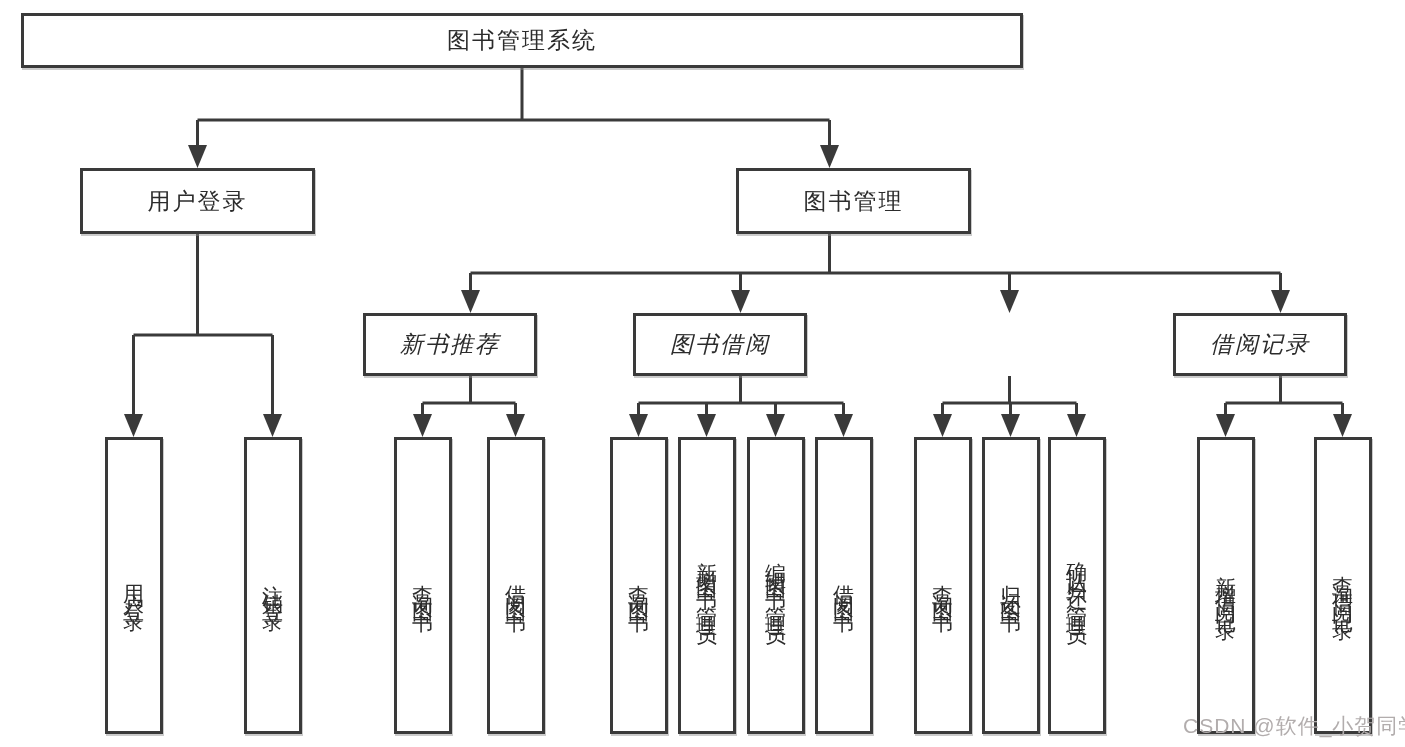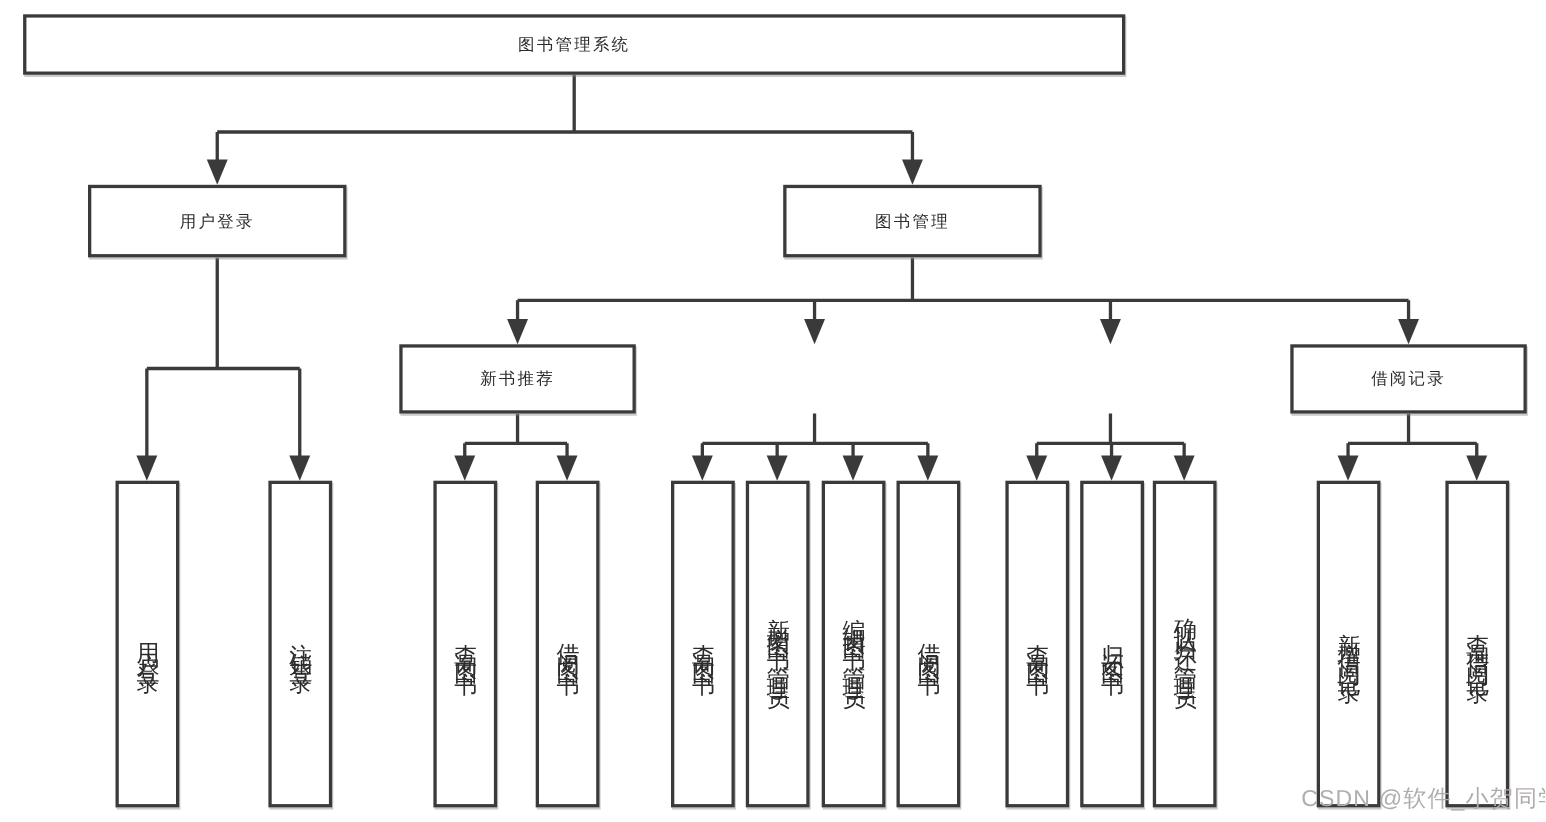--- a/index.html
+++ b/index.html
@@ -23,27 +23,27 @@
   .node{
     position:absolute;
     box-sizing:border-box;
     border:3px solid var(--line);
     background:#ffffff;
     display:flex;align-items:center;justify-content:center;
     color:var(--text);
     box-shadow:1px 2px 0 rgba(140,140,140,0.45);
   }
   .h-node{
-    font-size:15px;
+    font-size:23px;
     letter-spacing:2px;
     white-space:nowrap;
   }
   .root-node{left:21px;top:13px;width:1002px;height:55px;}
   .l2-node{top:168px;width:235px;height:66px;}
-  .l3-node{top:313px;width:215px;height:63px;}
+  .l3-node{top:313px;width:174px;height:63px;font-style:italic;}
   .leaf{
     top:437px;width:58px;height:297px;
   }
   .leaf .v-label{
     writing-mode:vertical-rl;
     text-orientation:mixed;
     font-size:21px;
     letter-spacing:9px;
     line-height:1;
     color:var(--text);
@@ -98,23 +98,24 @@
       <polygon points="1001,414 1020,414 1010.5,437"></polygon>
       <polygon points="1067,414 1086,414 1076.5,437"></polygon>
       <polygon points="1216,414 1235,414 1225.5,437"></polygon>
       <polygon points="1333,414 1352,414 1342.5,437"></polygon>
     </g>
   </svg>
 
   <div class="node h-node root-node">图书管理系统</div>
 
   <div class="node h-node l2-node" style="left:80px">用户登录</div>
-  <div class="node h-node l2-node" style="left:712px">图书管理</div>
+  <div class="node h-node l2-node" style="left:736px">图书管理</div>
 
   <div class="node h-node l3-node" style="left:363px">新书推荐</div>
+  <div class="node h-node l3-node" style="left:633px">图书借阅</div>
   <div class="node h-node l3-node" style="left:1173px">借阅记录</div>
 
   <div class="node leaf" style="left:105px">
     <span class="v-label">用户登录</span>
   </div>
   <div class="node leaf" style="left:244px">
     <span class="v-label">注销登录</span>
   </div>
 
   <div class="node leaf" style="left:394px">

